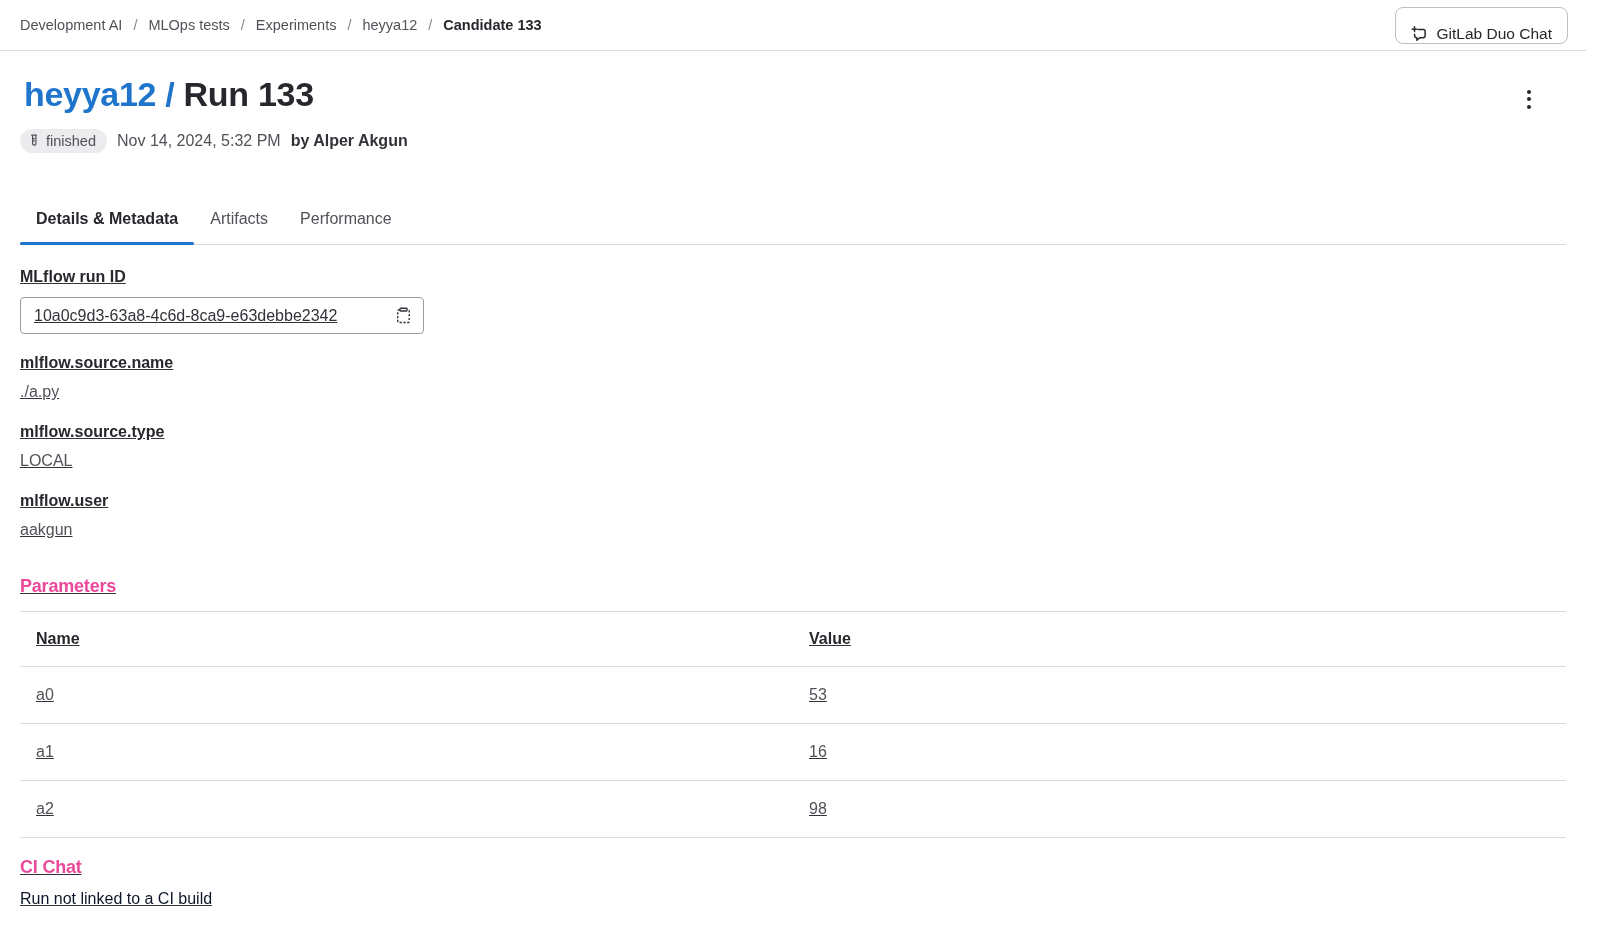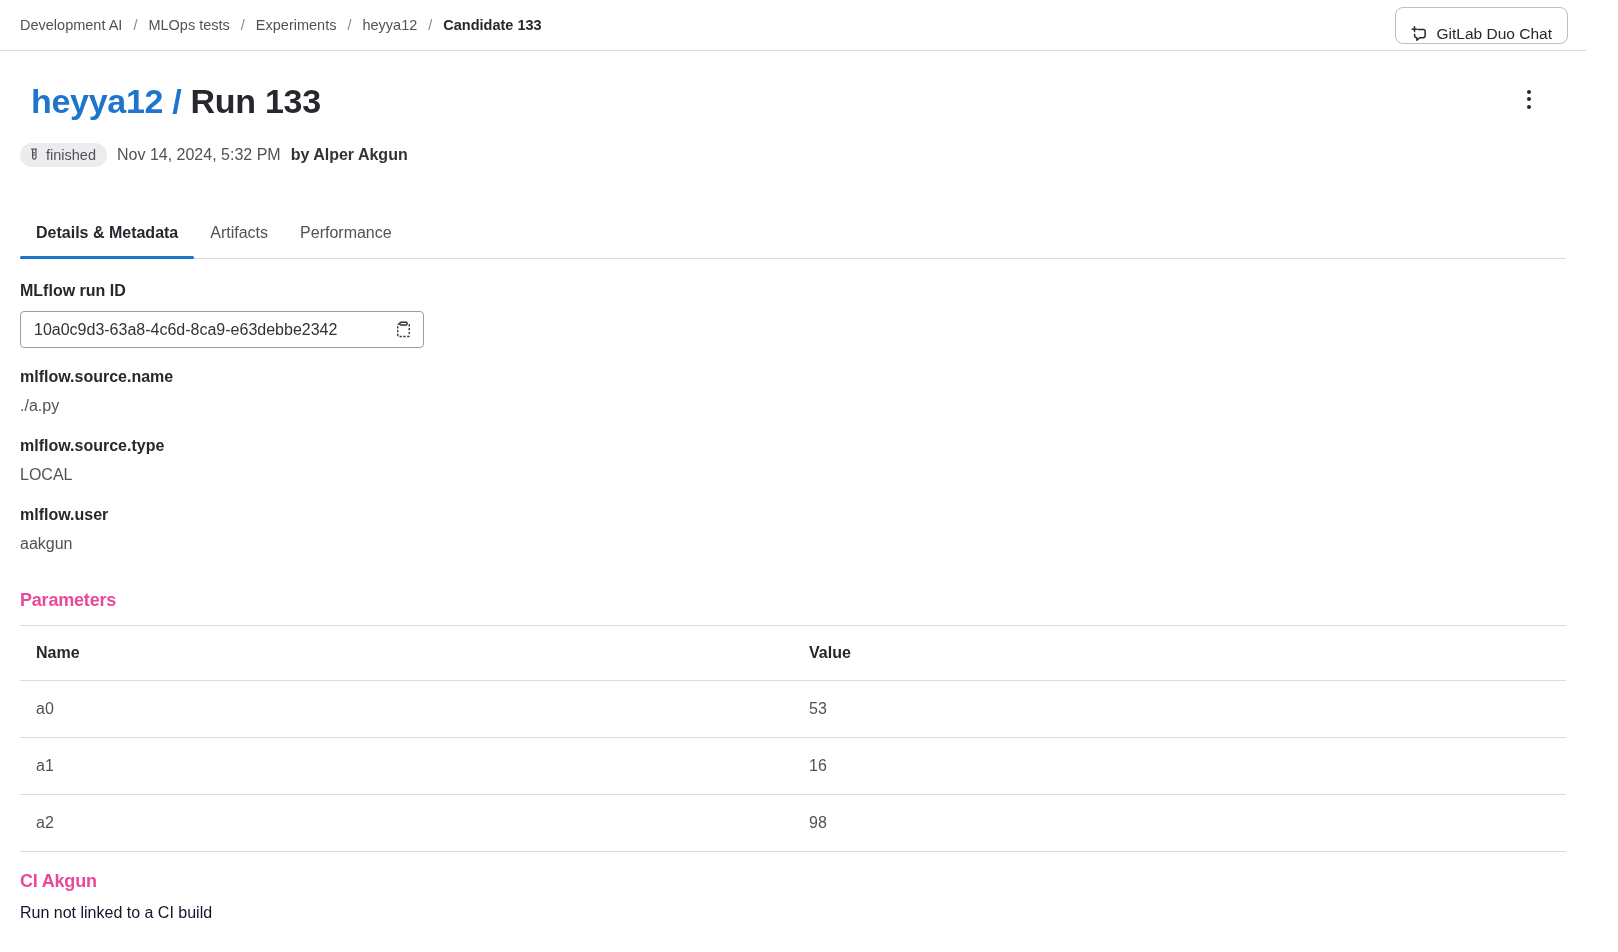--- a/index.html
+++ b/index.html
@@ -31,21 +31,21 @@
     background: #fff; border: 1px solid #bfbfc3; border-radius: 8px;
     font-family: inherit; font-size: 15.5px; color: #28272d;
     cursor: pointer;
   }
   .duo-btn svg { display: block; }
 
   
   .main { padding: 0 20px; }
 
   .title-row { display: flex; align-items: flex-start; justify-content: space-between; margin-top: 21px; }
-  h1.page-title { margin: 11px; font-size: 34px; font-weight: 700; color: #28272d; letter-spacing: -0.3px; line-height: 1.1; }
+  h1.page-title { margin: 4px; font-size: 34px; font-weight: 700; color: #28272d; letter-spacing: -0.3px; line-height: 1.1; }
   h1.page-title a { color: #1f75cb; text-decoration: none; cursor: pointer; }
 
   .kebab-btn {
     margin-top: 12px; margin-right: 22px;
     width: 30px; height: 30px;
     border: 0; background: transparent; cursor: pointer;
     display: flex; flex-direction: column; align-items: center; justify-content: center; gap: 3.5px;
     border-radius: 4px;
   }
   .kebab-btn .dot { width: 4px; height: 4px; border-radius: 50%; background: #28272d; }
@@ -70,21 +70,21 @@
     background: none; border: 0; font-family: inherit;
     cursor: pointer;
   }
   .tab.active { color: #28272d; font-weight: 700; }
   .tab.active::after {
     content: ""; position: absolute; left: 0; right: 0; bottom: -1px;
     height: 3px; background: #1f75cb; border-radius: 2px;
   }
 
   
-  .panel { padding-top: 23px; }
+  .panel { padding-top: 23px; text-decoration: underline; }
   .field { margin-bottom: 22px; }
   .field-label { font-size: 16px; font-weight: 700; color: #28272d; margin: 0 0 11px; }
   .field-value { font-size: 16px; color: #535158; margin: 0; }
 
   .run-id-box {
     display: flex; align-items: center;
     width: 404px; height: 37px;
     border: 1px solid #9e9da2; border-radius: 4px;
     margin-bottom: 20px;
     background: #fff;
@@ -225,18 +225,18 @@
             <td>a1</td>
             <td>16</td>
           </tr>
           <tr>
             <td>a2</td>
             <td>98</td>
           </tr>
         </tbody>
       </table>
 
-      <h2 class="section-heading ci-heading">CI Akgun</h2>
+      <h2 class="section-heading ci-heading">CI Chat</h2>
       <p class="ci-empty">Run not linked to a CI build</p>
 
     </div>
   </div>
 </div>
 
 </body></html>

